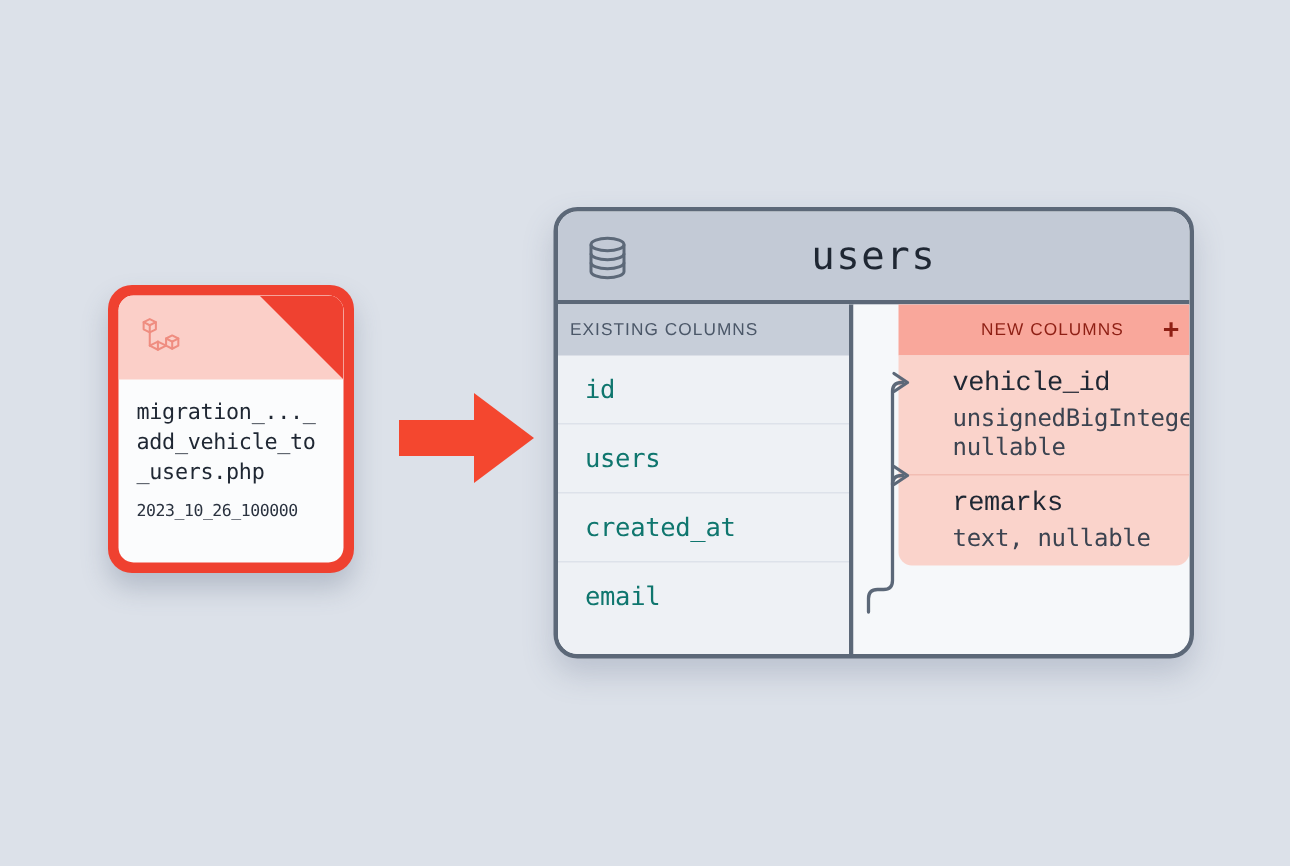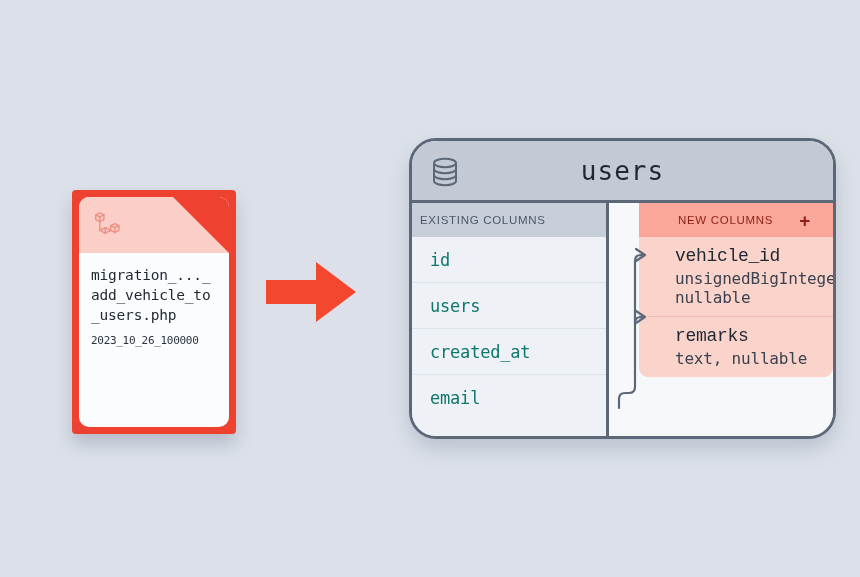--- a/index.html
+++ b/index.html
@@ -19,22 +19,22 @@
     position: absolute;
     inset: 0;
   }
 
   
   .file-card {
     position: absolute;
     left: 72px;
     top: 190px;
     width: 164px;
-    height: 244px;
-    border-radius: 4px;
+    height: 192px;
+    border-radius: 16px;
     background: #ef4130;
     padding: 7px;
     box-sizing: border-box;
     box-shadow: 0 10px 18px rgba(80,95,120,0.28);
     text-decoration: underline;
   }
   .file-inner {
     position: relative;
     width: 100%;
     height: 100%;
@@ -101,27 +101,26 @@
     height: 68px;
   }
 
   
   .panel {
     position: absolute;
     left: 369px;
     top: 138px;
     width: 427px;
     height: 301px;
-    border-radius: 27px;
+    border-radius: 16px;
     border: 3px solid #5c6878;
     background: #f6f8fa;
     box-sizing: border-box;
     overflow: hidden;
     box-shadow: 0 10px 20px rgba(90,105,130,0.25);
-    margin-left: 40px;
   }
 
   .panel-header {
     position: relative;
     height: 62px;
     background: #c3cad6;
     border-bottom: 3px solid #5c6878;
     display: flex;
     align-items: center;
     box-sizing: border-box;
@@ -191,21 +190,21 @@
   .col-head-right {
     position: absolute;
     left: 30px;
     right: 0;
     top: 0;
     height: 34px;
     background: #f9a79b;
     display: flex;
     align-items: center;
     justify-content: flex-end;
-    padding-right: 22px;
+    padding-right: 6px;
     box-sizing: border-box;
     gap: 26px;
     font-size: 11.5px;
     letter-spacing: 0.7px;
     color: #8e1f14;
   }
   .plus-icon {
     font-size: 19px;
     line-height: 1;
     color: #8e1f14;

